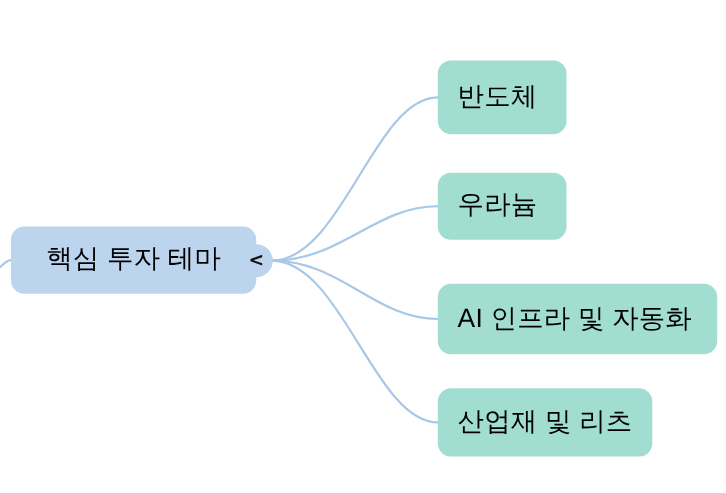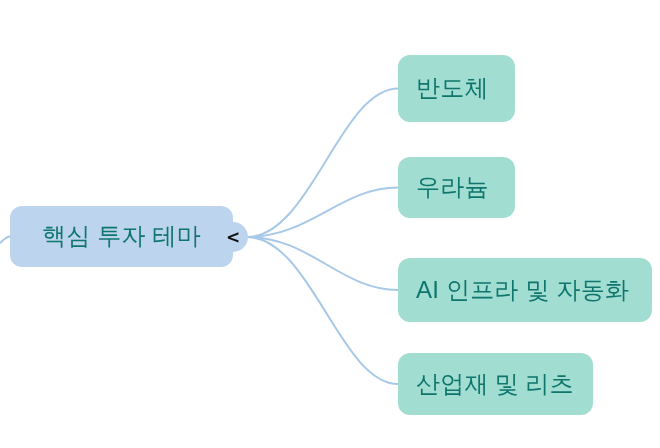--- a/index.html
+++ b/index.html
@@ -25,21 +25,21 @@
     top: 0;
     width: 660px;
     height: 448px;
   }
   .node {
     position: absolute;
     display: flex;
     align-items: center;
     box-sizing: border-box;
     border-radius: 12px;
-    color: #0f766e;
+    color: #000000;
     font-size: 24px;
     font-weight: 400;
     line-height: 1.1;
     white-space: nowrap;
     letter-spacing: 0.2px;
   }
   .node-root {
     background: #bdd4ee;
     justify-content: center;
     padding: 0 14px;
@@ -93,17 +93,17 @@
   </div>
 
   <div class="node node-branch" id="branch-1" style="left: 398px; top: 157px; width: 117px; height: 61px; background: rgb(162, 221, 210);">
     <span>우라늄</span>
   </div>
 
   <div class="node node-branch" id="branch-2" style="left: 398px; top: 258px; width: 254px; height: 64px; background: rgb(162, 221, 210);">
     <span>AI 인프라 및 자동화</span>
   </div>
 
-  <div class="node node-branch" id="branch-3" style="left: 398px; top: 353px; width: 195px; height: 62px; background: rgb(162, 221, 210); font-family: Liberation Serif, serif;">
+  <div class="node node-branch" id="branch-3" style="left: 398px; top: 353px; width: 195px; height: 62px; background: rgb(162, 221, 210);">
     <span>산업재 및 리츠</span>
   </div>
 
 </div>
 
 </body></html>

